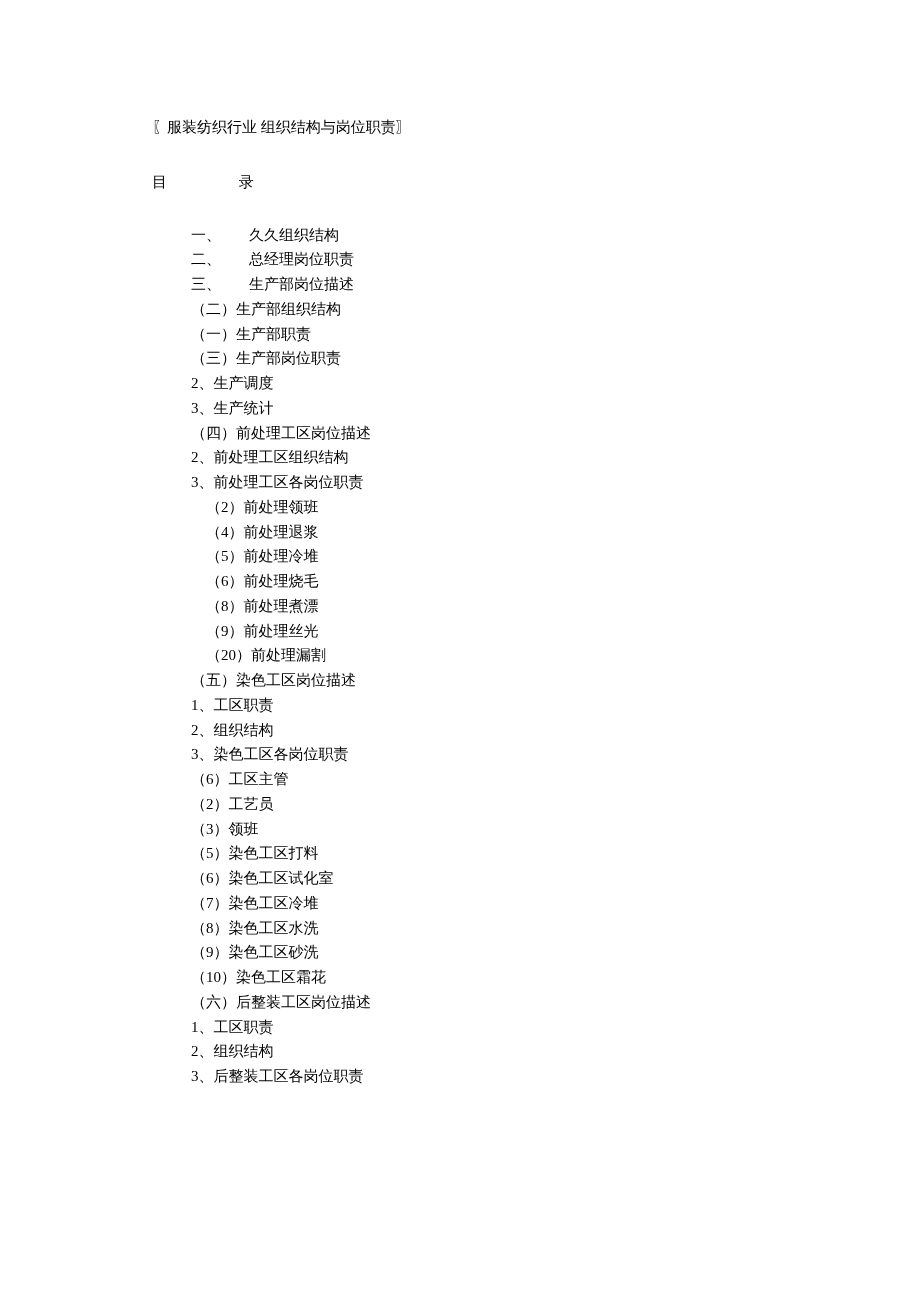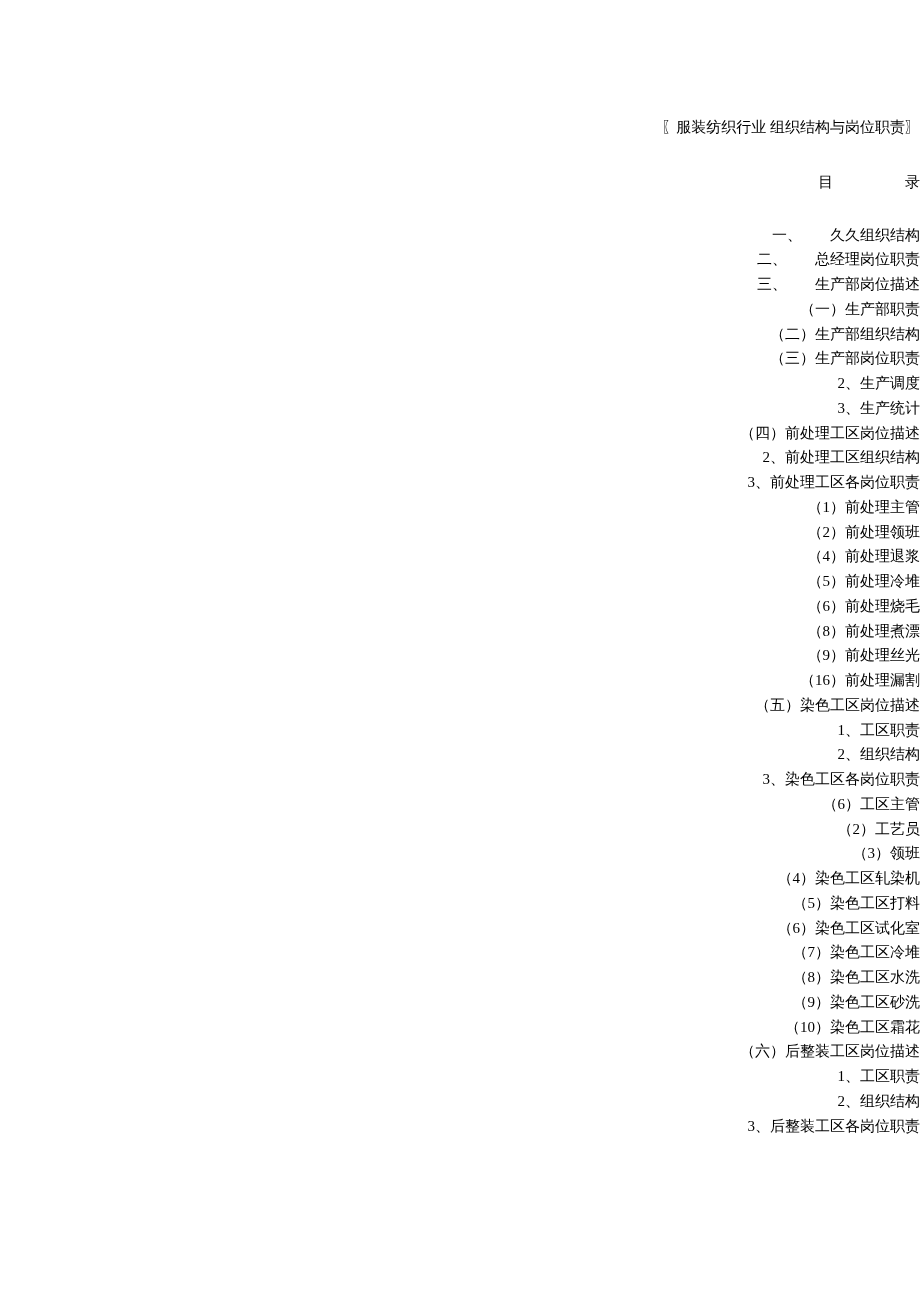--- a/index.html
+++ b/index.html
@@ -1,19 +1,18 @@
 <!DOCTYPE html>
 <html><head>
   <meta charset="utf-8">
   <style>
     * {
       margin: 0;
       padding: 0;
       box-sizing: border-box;
-      text-align: right;
     }
     body {
       width: 920px;
       height: 1302px;
       background: #ffffff;
       font-family: "SimSun", "宋体", serif;
       font-size: 15px;
       color: #000000;
       line-height: 1.65;
       padding: 115px 0 0 152px;
@@ -30,20 +29,21 @@
     }
     .toc-heading .lu {
       display: inline-block;
       margin-left: 68px;
     }
     .toc-list {
       list-style: none;
     }
     .toc-list li {
       margin-bottom: 0;
+      margin-left: 39px;
     }
     .section-num {
       display: inline-block;
     }
     .indent-1 {
       padding-left: 0;
     }
     .indent-section .section-num {
       margin-right: 28px;
     }
@@ -58,44 +58,42 @@
 
 <div class="toc-heading">
   <span class="mu">目</span>
   <span class="lu">录</span>
 </div>
 
 <ul class="toc-list" id="toc-list">
     <li class="indent-section"><span class="section-num">一、</span><span>久久组织结构</span></li>
     <li class="indent-section"><span class="section-num">二、</span><span>总经理岗位职责</span></li>
     <li class="indent-section"><span class="section-num">三、</span><span>生产部岗位描述</span></li>
+    <li class="indent-1">（二）生产部组织结构</li>
     <li class="indent-1">（一）生产部职责</li>
-    <li class="indent-1">（二）生产部组织结构</li>
     <li class="indent-1">（三）生产部岗位职责</li>
     <li class="">2、生产调度</li>
     <li class="">3、生产统计</li>
     <li class="indent-1">（四）前处理工区岗位描述</li>
     <li class="">2、前处理工区组织结构</li>
     <li class="">3、前处理工区各岗位职责</li>
-    <li class="indent-2">（1）前处理主管</li>
     <li class="indent-2">（2）前处理领班</li>
     <li class="indent-2">（4）前处理退浆</li>
     <li class="indent-2">（5）前处理冷堆</li>
     <li class="indent-2">（6）前处理烧毛</li>
     <li class="indent-2">（8）前处理煮漂</li>
     <li class="indent-2">（9）前处理丝光</li>
-    <li class="indent-2">（16）前处理漏割</li>
+    <li class="indent-2">（20）前处理漏割</li>
     <li class="indent-1">（五）染色工区岗位描述</li>
     <li class="">1、工区职责</li>
     <li class="">2、组织结构</li>
     <li class="">3、染色工区各岗位职责</li>
     <li class="indent-1">（6）工区主管</li>
     <li class="indent-1">（2）工艺员</li>
     <li class="indent-1">（3）领班</li>
-    <li class="indent-1">（4）染色工区轧染机</li>
     <li class="indent-1">（5）染色工区打料</li>
     <li class="indent-1">（6）染色工区试化室</li>
     <li class="indent-1">（7）染色工区冷堆</li>
     <li class="indent-1">（8）染色工区水洗</li>
     <li class="indent-1">（9）染色工区砂洗</li>
     <li class="indent-1">（10）染色工区霜花</li>
     <li class="indent-1">（六）后整装工区岗位描述</li>
     <li class="">1、工区职责</li>
     <li class="">2、组织结构</li>
     <li class="">3、后整装工区各岗位职责</li>

